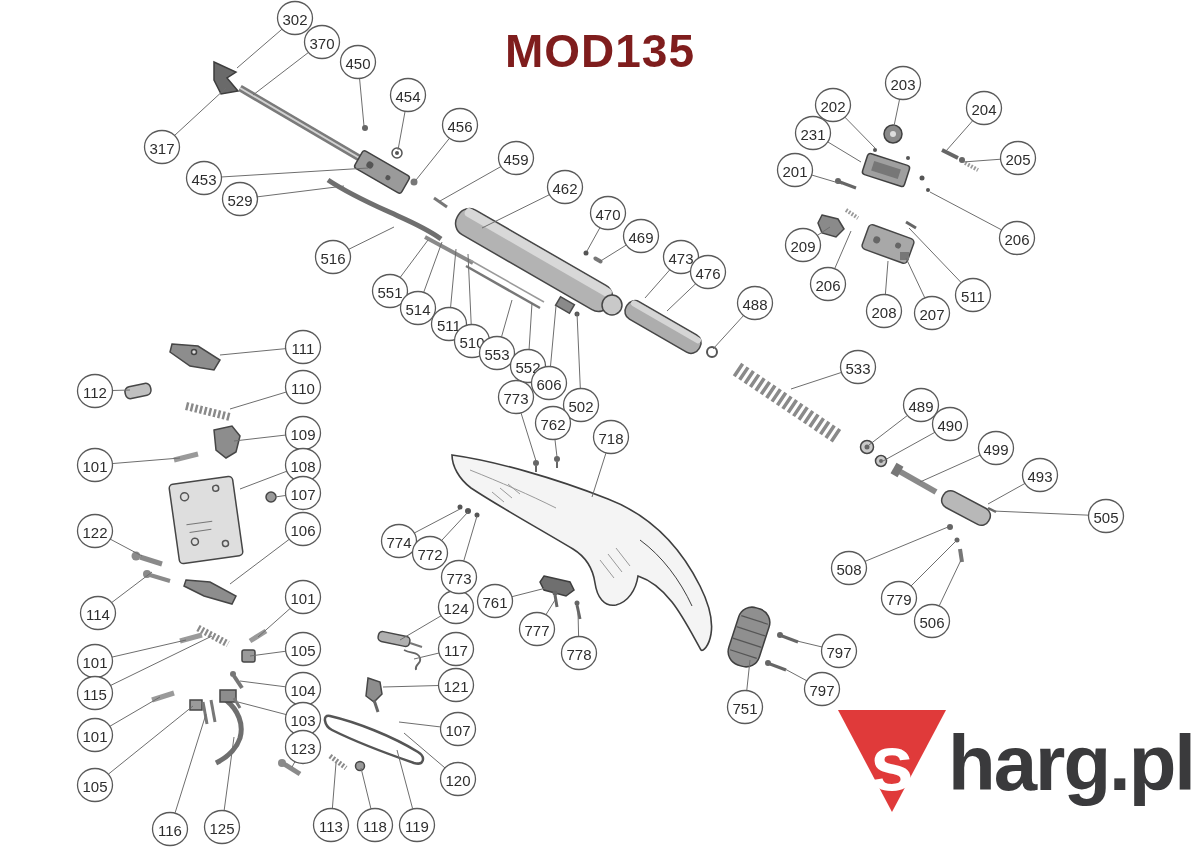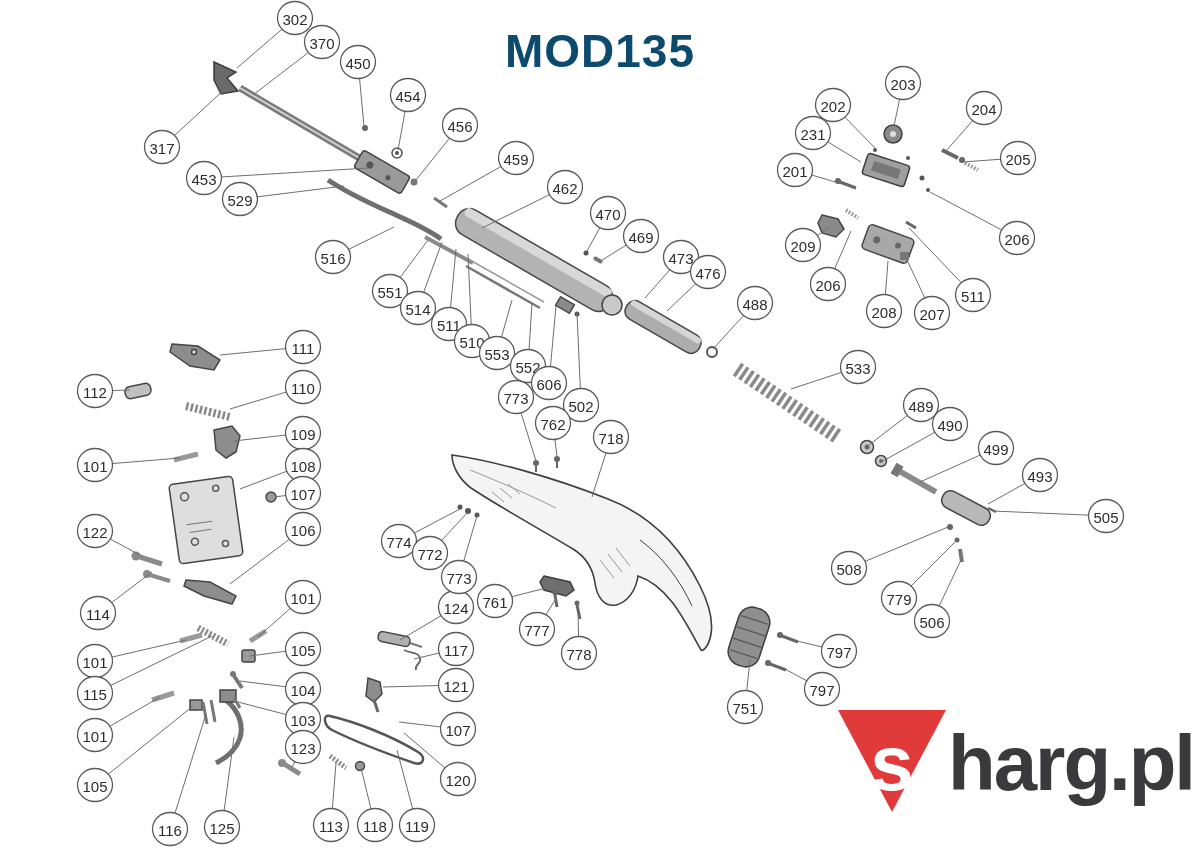--- a/index.html
+++ b/index.html
@@ -1,20 +1,20 @@
 <!DOCTYPE html>
 <html><head>
 <meta charset="utf-8">
 <style>
   * { margin:0; padding:0; box-sizing:border-box; }
   html,body { width:1200px; height:848px; background:#ffffff; overflow:hidden;
               font-family:"Liberation Sans", sans-serif; }
   .page { position:absolute; inset:0; width:1200px; height:848px; }
   .title { position:absolute; top:24px; left:50%; transform:translateX(-50%);
-           font-size:46px; font-weight:600; letter-spacing:1px; color:#0c4a6e; }
+           font-size:46px; font-weight:600; letter-spacing:1px; color:#7f1d1d; }
   #diagram { position:absolute; left:0; top:0; }
   .bubble { fill:#ffffff; stroke:#5a5a5a; stroke-width:1.3; }
   .bubble-label { font-size:15px; fill:#2d2d2d; font-family:"Liberation Sans", sans-serif; }
   .leader { stroke:#6e6e6e; stroke-width:1; }
   .logo-svg { position:absolute; left:828px; top:698px; }
   .logo-s { fill:#ffffff; font-size:78px; font-weight:bold; font-family:"Liberation Sans", sans-serif; }
   .logo-rest { fill:#3a3a3c; font-size:78px; font-weight:bold; letter-spacing:-2px;
                font-family:"Liberation Sans", sans-serif; }
 </style>
 </head>

